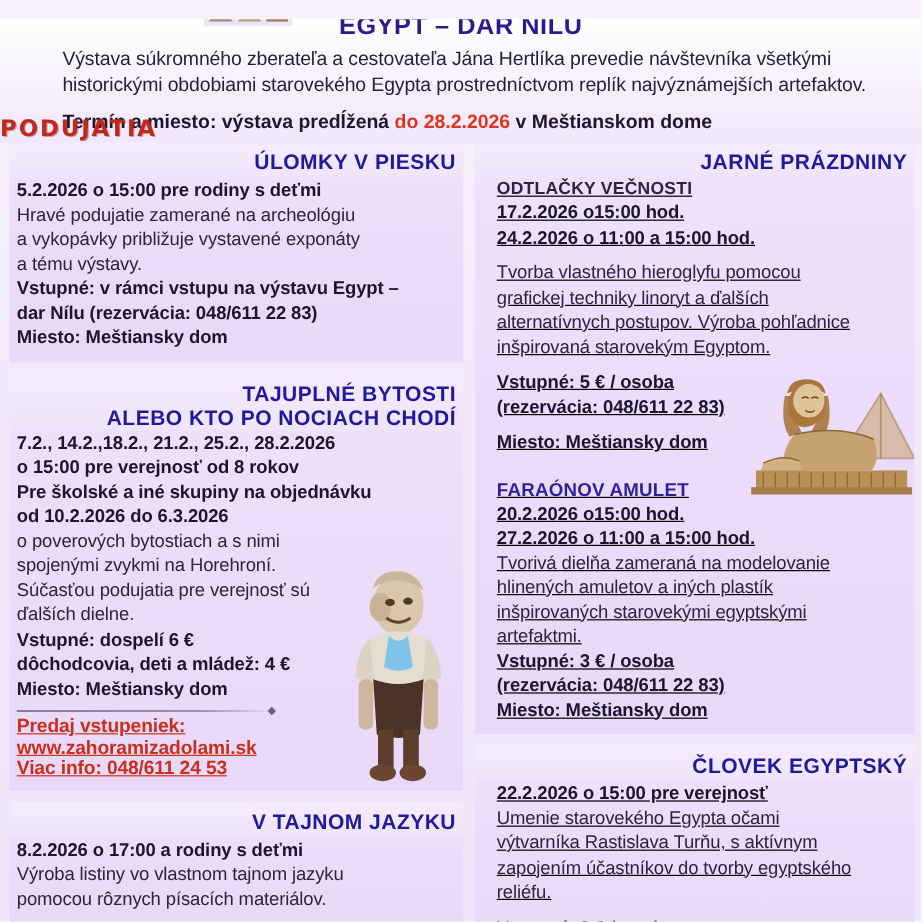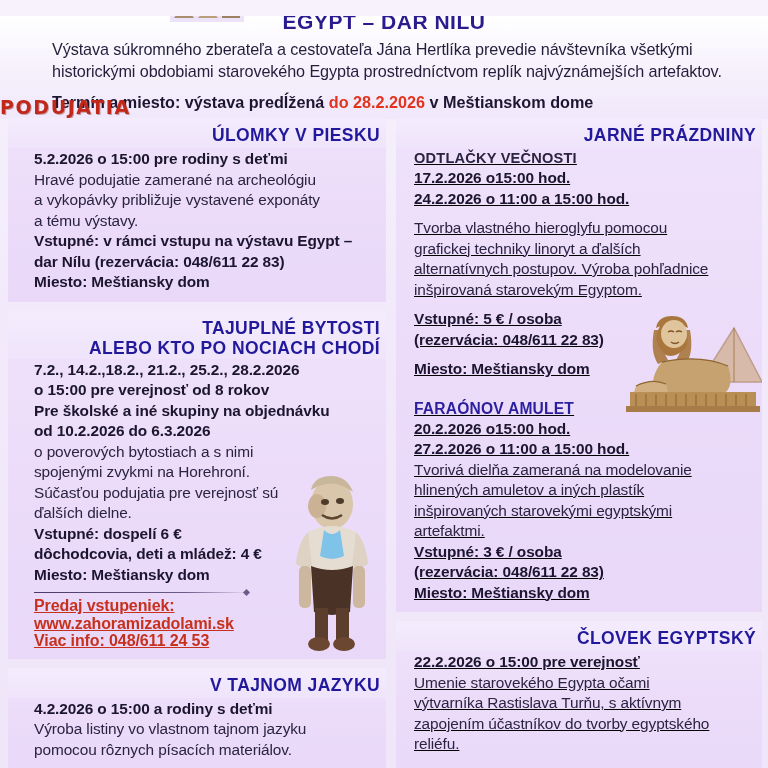--- a/index.html
+++ b/index.html
@@ -102,21 +102,21 @@
     color: #21189b;
     font-weight: bold;
     font-size: 17.5px;
     letter-spacing: 0.4px;
     padding: 7px 6px 3px 6px;
     line-height: 20px;
     background: linear-gradient(180deg, #f4ecfd 0%, #efe4fb 100%);
   }
   .panel-title.two-line { padding-bottom: 1px; }
   .panel-body {
-    padding: 1px 12px 9px 26px;
+    padding: 1px 12px 9px 6px;
   }
   .col-right .panel-body { padding-left: 18px; padding-right: 12px; text-decoration: underline; }
 
   .ln {
     font-size: 15.4px;
     line-height: 20.5px;
     color: #2b2342;
     letter-spacing: -0.1px;
   }
   .ln.b { font-weight: bold; color: #1b1530; }
@@ -266,21 +266,21 @@
           <rect x="52" y="138" width="13" height="32" fill="#5b3e2c"></rect>
           <ellipse cx="35" cy="174" rx="11" ry="7" fill="#6b4630"></ellipse>
           <ellipse cx="60" cy="174" rx="11" ry="7" fill="#6b4630"></ellipse>
         </svg>
       </span>
     </div>
 
     <div class="panel">
       <div class="panel-title">V TAJNOM JAZYKU</div>
       <div class="panel-body">
-        <div class="ln b">4.2.2026 o 15:00 a rodiny s deťmi</div>
+        <div class="ln b">8.2.2026 o 17:00 a rodiny s deťmi</div>
         <div class="ln">Výroba listiny vo vlastnom tajnom jazyku</div>
         <div class="ln">pomocou rôznych písacích materiálov.</div>
 
       </div>
     </div>
 
   </div>
 
   <div class="col col-right">
 

